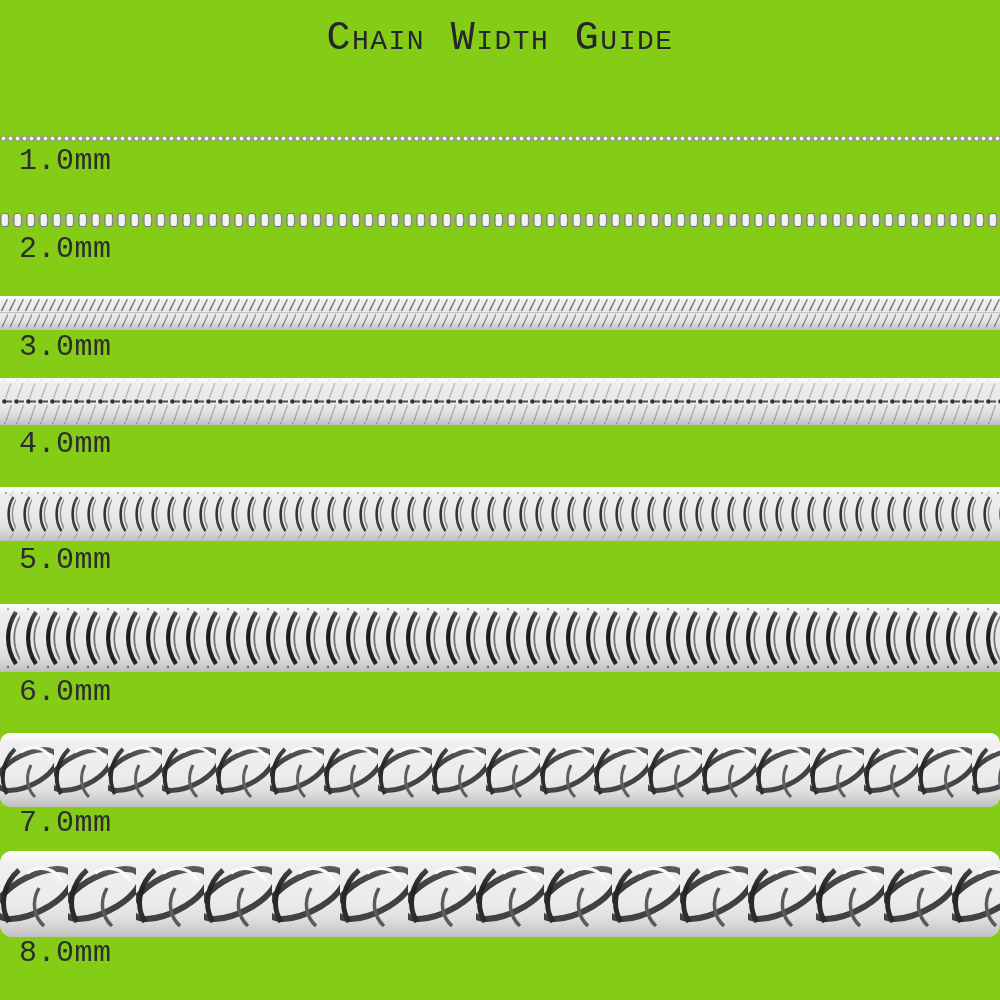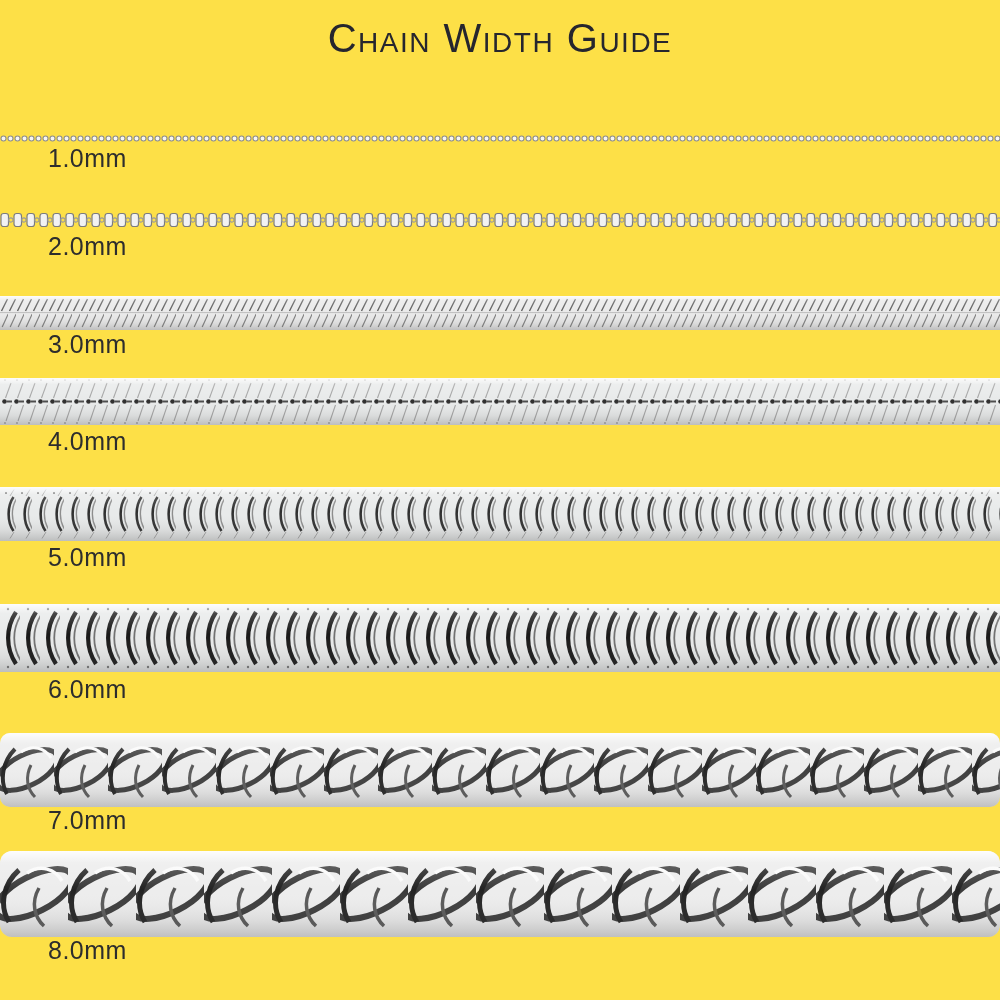--- a/index.html
+++ b/index.html
@@ -1,38 +1,38 @@
 <!DOCTYPE html>
 <html><head>
 <meta charset="utf-8">
 <style>
   html,body{margin:0;padding:0;background:#ffffff;}
   .page{
     position:relative;
     width:1000px;height:1000px;
-    background:#fde047;
+    background:#84cc16;
     overflow:hidden;
-    font-family:Liberation Sans, sans-serif;
+    font-family:Liberation Mono, monospace;
   }
   .title{
     position:absolute;
     top:16px;left:0;width:1000px;
     text-align:center;
     font-size:40px;
     font-variant:small-caps;
     letter-spacing:1.5px;
     color:#26262e;
     font-weight:500;
   }
   .row{position:absolute;left:0;width:1000px;}
   .chain{position:absolute;left:0;display:block;}
   .size-label{
     position:absolute;
-    left:48px;
-    font-size:25px;
+    left:19px;
+    font-size:30px;
     color:#2d2d2d;
     letter-spacing:.5px;
     white-space:nowrap;
   }
   .defs-holder{position:absolute;width:0;height:0;overflow:hidden;}
 </style>
 </head>
 <body>
 
 <div class="page">

